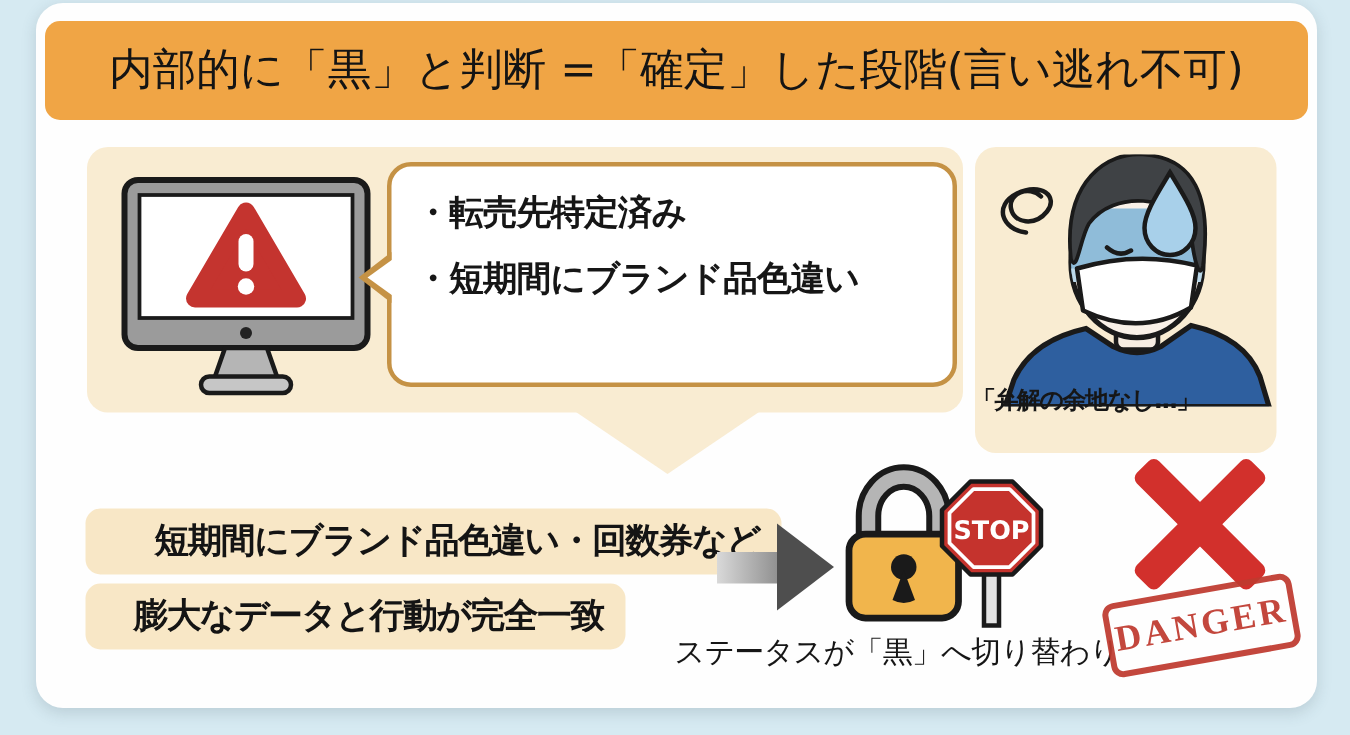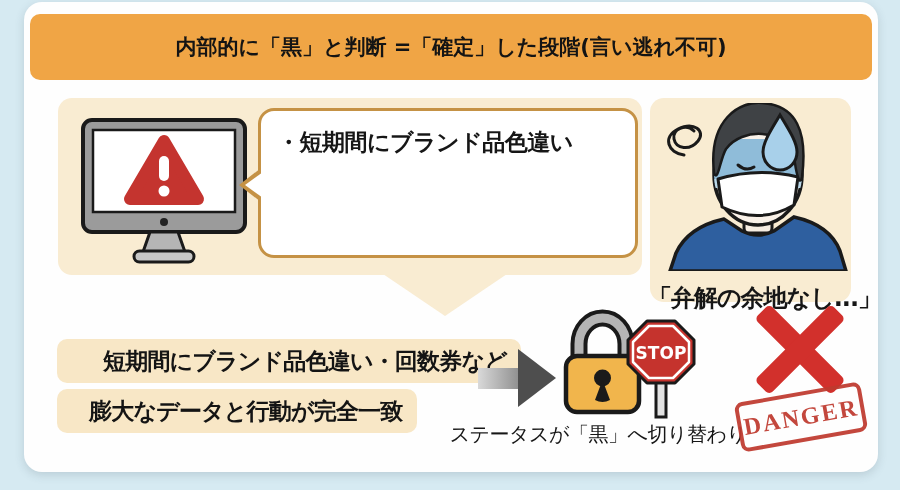--- a/index.html
+++ b/index.html
@@ -3,37 +3,37 @@
 <meta charset="utf-8">
 <style>
   html,body{margin:0;padding:0;background:#d6eaf2;}
   *{box-sizing:border-box;}
   #frame{position:relative;width:900px;height:490px;background:#d6eaf2;overflow:hidden;
          font-family:"DejaVu Sans","Liberation Sans",sans-serif;}
   .card{position:absolute;left:24px;top:2px;width:854px;height:470px;background:#fefefe;
         border-radius:18px;box-shadow:0 3px 10px rgba(60,80,90,.18);}
   .header{position:absolute;left:30px;top:14px;width:842px;height:66px;background:#f0a545;
           border-radius:10px;display:flex;align-items:center;justify-content:center;}
-  .header span{font-size:21px;font-weight:700;color:#141414;letter-spacing:0px;white-space:nowrap;text-align:center;}
+  .header span{font-size:29px;font-weight:400;color:#141414;letter-spacing:0px;white-space:nowrap;text-align:center;}
   .panel-main{position:absolute;left:58px;top:98px;width:584px;height:177px;background:#f9ecd2;border-radius:14px;}
   .panel-tail{position:absolute;left:383px;top:274px;width:0;height:0;
               border-left:62px solid transparent;border-right:62px solid transparent;
               border-top:42px solid #f9ecd2;}
   .panel-person{position:absolute;left:650px;top:98px;width:201px;height:204px;background:#f9ecd2;border-radius:14px;}
   .monitor{position:absolute;left:78px;top:116px;width:172px;height:150px;}
   .bubble{position:absolute;left:258px;top:108px;width:380px;height:150px;background:#ffffff;
           border:3px solid #c59245;border-radius:16px;padding:9px 0 0 16px;}
   .bubble-tail-outer{position:absolute;left:-22px;top:57px;width:0;height:0;
           border-top:17px solid transparent;border-bottom:17px solid transparent;border-right:22px solid #c59245;}
   .bubble-tail-inner{position:absolute;left:-16px;top:61px;width:0;height:0;
           border-top:13px solid transparent;border-bottom:13px solid transparent;border-right:18px solid #ffffff;}
   .bubble-line{font-size:23px;font-weight:800;color:#161616;line-height:44px;white-space:nowrap;letter-spacing:-0.5px;}
   .person{position:absolute;left:650px;top:103px;width:200px;height:168px;}
-  .quote{position:absolute;left:648px;top:282px;width:205px;text-align:center;
-         font-size:24px;font-weight:800;color:#161616;letter-spacing:-1px;white-space:nowrap;}
+  .quote{position:absolute;left:648px;top:257px;width:205px;text-align:left;
+         font-size:16px;font-weight:800;color:#161616;letter-spacing:-1px;white-space:nowrap;}
   .hl-row{position:absolute;height:44px;background:#f8e7c6;border-radius:10px;padding:0 14px;
           font-size:23px;font-weight:800;color:#141414;line-height:44px;white-space:nowrap;letter-spacing:-0.8px;}
   .row1{left:57px;top:339px;padding-left:46px;}
   .row2{left:57px;top:389px;padding-left:32px;}
   .arrow{position:absolute;left:478px;top:349px;width:78px;height:58px;}
   .arrow-shaft{position:absolute;left:0;top:19px;width:42px;height:21px;
                background:linear-gradient(to right,#d9d9d9,#8e8e8e);}
   .arrow-head{position:absolute;left:40px;top:0;width:0;height:0;
               border-top:29px solid transparent;border-bottom:29px solid transparent;border-left:38px solid #4e4e4e;}
   .lock{position:absolute;left:560px;top:306px;width:85px;height:112px;}
@@ -73,20 +73,21 @@
     <g>
       <path d="M85,25 L119,83 L51,83 Z" fill="#c4342f" stroke="#c4342f" stroke-width="12" stroke-linejoin="round"></path>
       <rect x="80" y="40" width="10" height="25" rx="5" fill="#ffffff"></rect>
       <circle cx="85" cy="75" r="5.5" fill="#ffffff"></circle>
     </g>
   </svg>
 
   <div class="bubble">
     <div class="bubble-tail-outer"></div>
     <div class="bubble-tail-inner"></div>
+    <div class="bubble-line">・転売先特定済み</div>
     <div class="bubble-line">・短期間にブランド品色違い</div>
   </div>
 
   <svg class="person" viewBox="0 0 200 168">
     <path d="M20,168 L26,150 Q38,124 74,116 L92,128 Q108,136 124,128 L144,114 Q180,122 190,148 L196,168 Z" fill="#2e5f9f" stroke="#1a1a1a" stroke-width="3.5"></path>
     <rect x="94" y="104" width="28" height="26" rx="5" fill="#f6ede2" stroke="#1a1a1a" stroke-width="3"></rect>
     <defs>
         <clipPath id="faceclip">
           <ellipse cx="108" cy="72" rx="44" ry="50"></ellipse>
         </clipPath>

